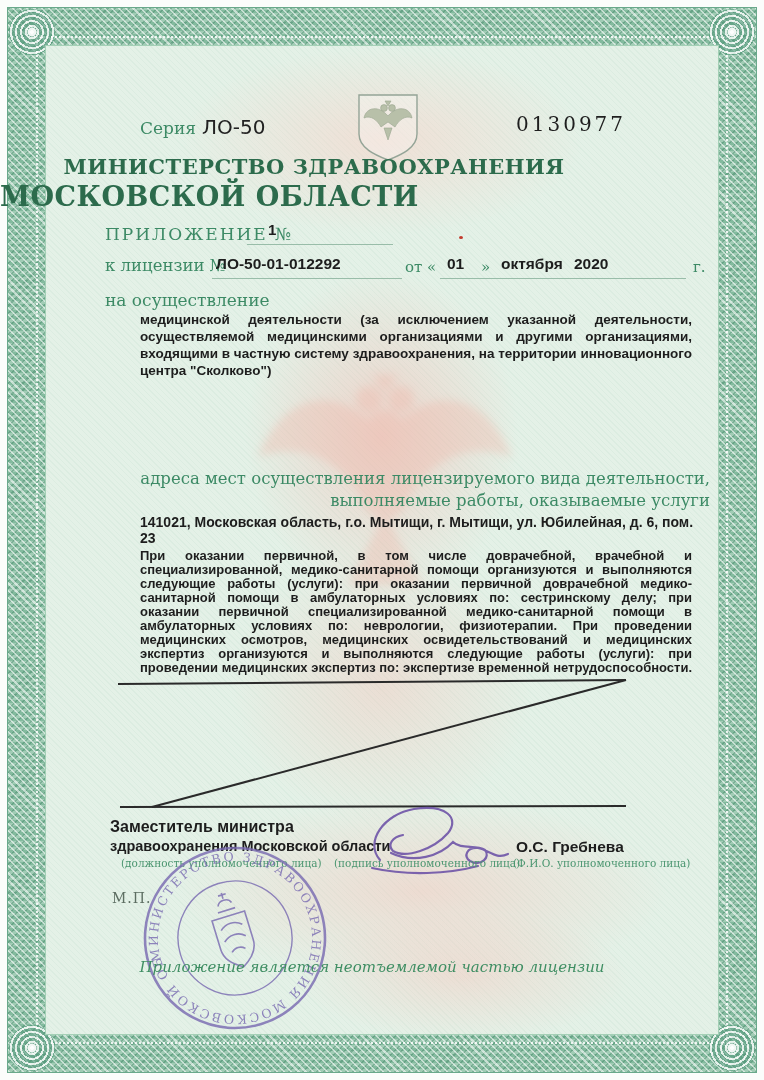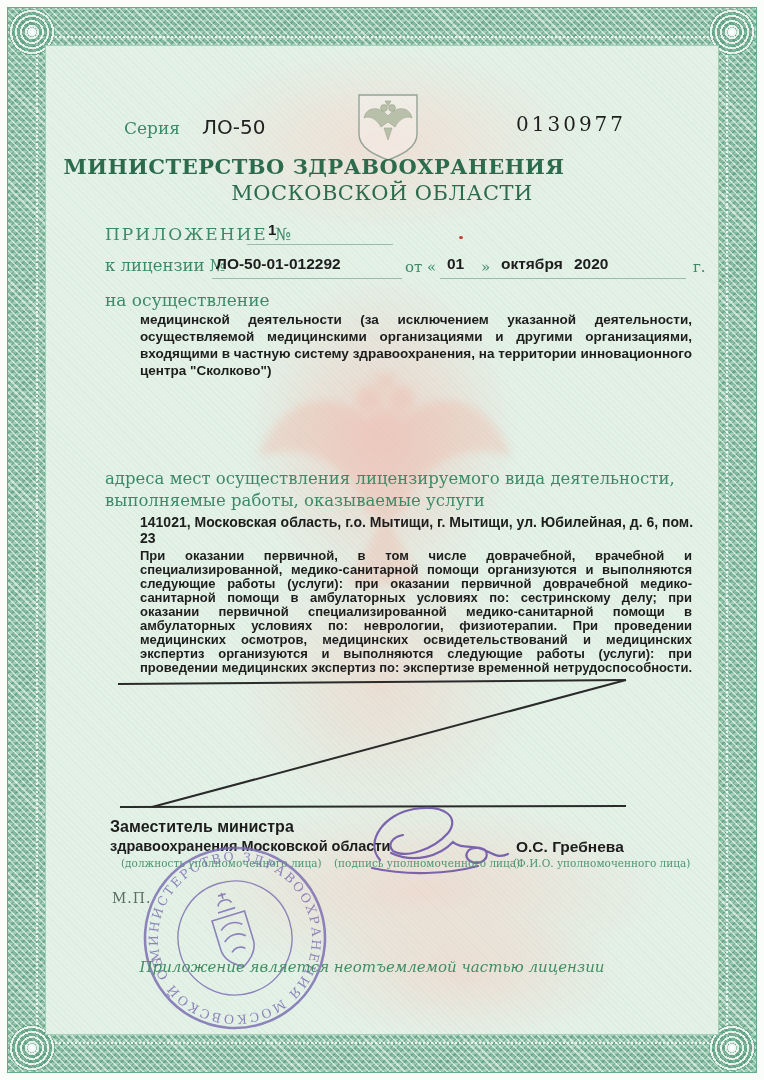--- a/index.html
+++ b/index.html
@@ -72,26 +72,26 @@
     <path d="M9,3 H67 V42 C67,56 51,63 38,68 C25,63 9,56 9,42 Z" fill="rgba(255,255,255,.25)" stroke="#94a497" stroke-width="1.4"></path>
     <g fill="#b8c0a9" stroke="#99a58e" stroke-width=".6">
       <path d="M38,24 C29,13 16,15 14,26 C21,23 27,28 31,35 L38,30 L45,35 C49,28 55,23 62,26 C60,15 47,13 38,24 Z"></path>
       <circle cx="34" cy="16" r="3.4"></circle>
         <circle cx="42" cy="16" r="3.4"></circle>
       <path d="M35,9 h6 l-3,5 z"></path>
       <path d="M34,36 h8 l-4,12 z"></path>
     </g>
   </svg>
 
-  <span class="abs gs" style="left:124px;top:118px;font-size:17px;">Серия</span>
+  <span class="abs gs" style="left:140px;top:118px;font-size:17px;">Серия</span>
   <span class="abs" style="left:202px;top:115px;font-size:20px;color:#222;font-family:'DejaVu Sans',sans-serif;">ЛО-50</span>
   <span class="abs" style="left:516px;top:112px;font-size:20px;letter-spacing:3px;color:#1f1f1f;font-family:'DejaVu Serif',serif;">0130977</span>
 
   <div class="abs gst" style="left:0;width:628px;top:154px;text-align:center;font-size:21px;font-weight:bold;letter-spacing:.5px;">МИНИСТЕРСТВО ЗДРАВООХРАНЕНИЯ</div>
-  <div class="abs gst" style="left:0;width:764px;top:181px;text-align:center;font-size:21px;font-weight:normal;letter-spacing:.5px;">МОСКОВСКОЙ ОБЛАСТИ</div>
+  <div class="abs gst" style="left:0;width:764px;top:181px;text-align:left;font-size:27px;font-weight:bold;letter-spacing:.5px;">МОСКОВСКОЙ ОБЛАСТИ</div>
 
   <span class="abs gs" style="left:105px;top:224px;font-size:17px;letter-spacing:2px;">ПРИЛОЖЕНИЕ  №</span>
   <span class="abs bk" style="left:268px;top:221px;font-size:15px;">1</span>
   <div class="uline" style="left:247px;top:243px;width:146px;"></div>
   <div class="red-dot" style="left:459px;top:236px;"></div>
 
   <span class="abs gs" style="left:105px;top:256px;font-size:16.5px;">к лицензии №</span>
   <span class="abs bk" style="left:216px;top:255px;font-size:15.5px;">ЛО-50-01-012292</span>
   <div class="uline" style="left:212px;top:277px;width:190px;"></div>
   <span class="abs gs" style="left:405px;top:258px;font-size:15px;">от «</span>
@@ -99,21 +99,21 @@
   <span class="abs gs" style="left:481px;top:258px;font-size:15px;">»</span>
   <span class="abs bk" style="left:501px;top:255px;font-size:15.5px;">октября</span>
   <span class="abs bk" style="left:574px;top:255px;font-size:15.5px;">2020</span>
   <div class="uline" style="left:440px;top:277px;width:246px;"></div>
   <span class="abs gs" style="left:693px;top:258px;font-size:15px;">г.</span>
 
   <div class="abs gs" style="left:105px;top:290px;font-size:17px;">на осуществление</div>
   <div class="abs bk just" style="left:140px;top:311px;width:552px;font-size:13.5px;line-height:17px;">медицинской деятельности (за исключением указанной деятельности, осуществляемой медицинскими организациями и другими организациями, входящими в частную систему здравоохранения, на территории инновационного центра "Сколково")</div>
 
 
-  <div class="abs gs" style="left:105px;top:468px;width:605px;font-size:16.5px;line-height:22px;">адреса мест осуществления лицензируемого вида деятельности, выполняемые работы, оказываемые услуги</div>
+  <div class="abs gs" style="left:105px;top:468px;width:605px;font-size:16.5px;line-height:22px;text-align:right;">адреса мест осуществления лицензируемого вида деятельности, выполняемые работы, оказываемые услуги</div>
   <div class="abs bk" style="left:140px;top:514px;width:560px;font-size:14px;">141021, Московская область, г.о. Мытищи, г. Мытищи, ул. Юбилейная, д. 6, пом. 23</div>
 
   <div class="abs bk just" style="left:140px;top:549px;width:552px;font-size:13px;line-height:14px;">При оказании первичной, в том числе доврачебной, врачебной и специализированной, медико-санитарной помощи организуются и выполняются следующие работы (услуги): при оказании первичной доврачебной медико-санитарной помощи в амбулаторных условиях по: сестринскому делу; при оказании первичной специализированной медико-санитарной помощи в амбулаторных условиях по: неврологии, физиотерапии. При проведении медицинских осмотров, медицинских освидетельствований и медицинских экспертиз организуются и выполняются следующие работы (услуги): при проведении медицинских экспертиз по: экспертизе временной нетрудоспособности.</div>
 
   <svg class="abs" style="left:90px;top:668px;" width="560" height="150" viewBox="0 0 560 150">
     <g stroke="#2a2a2a" stroke-width="2" fill="none">
       <line x1="28" y1="16" x2="536" y2="12"></line>
       <line x1="536" y1="12" x2="62" y2="139"></line>
       <line x1="30" y1="139" x2="536" y2="138"></line>
     </g>

